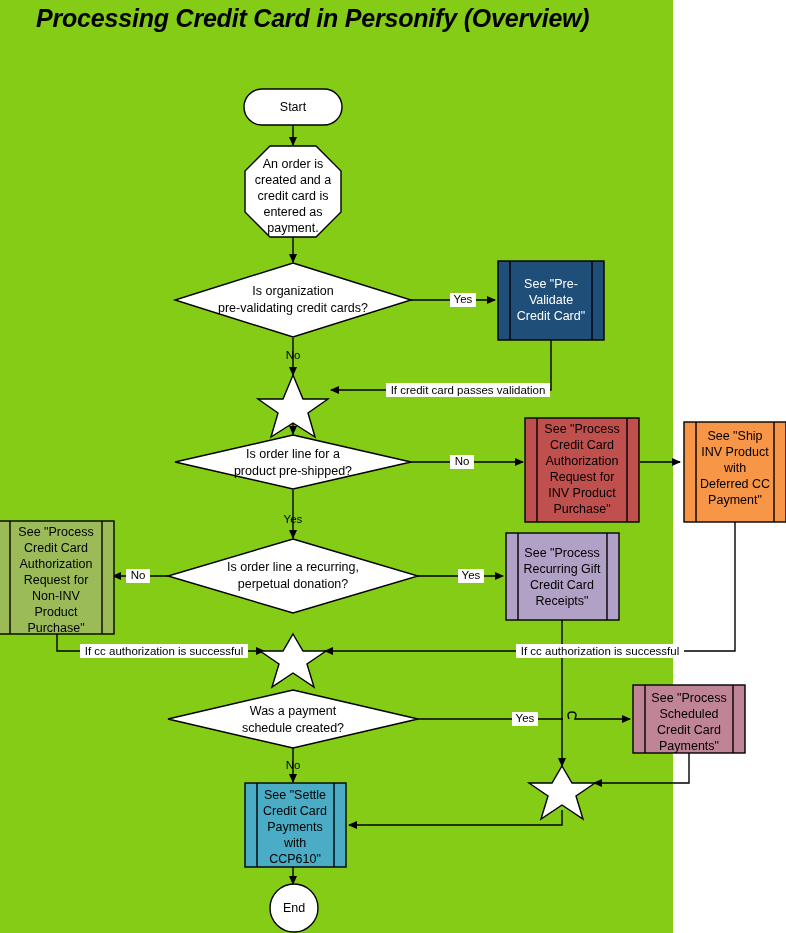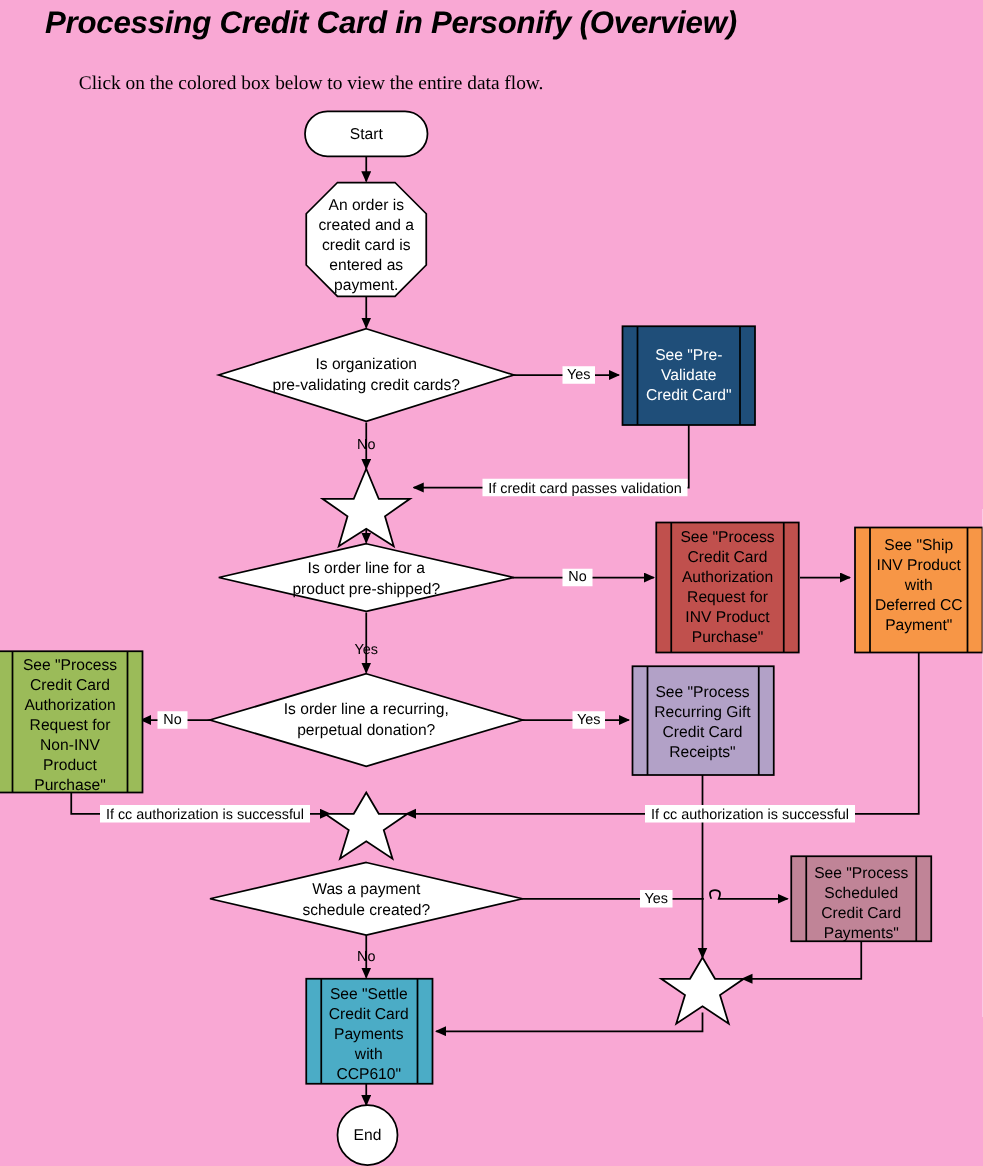--- a/index.html
+++ b/index.html
@@ -8,23 +8,23 @@
     background: #ffffff;
   }
   body {
     width: 786px;
     height: 933px;
     font-family: "Liberation Sans", sans-serif;
     overflow: hidden;
   }
   #page {
     position: relative;
-    width: 786px;
+    width: 673px;
     height: 933px;
-    background: #f9a8d4;
+    background: #84cc16;
   }
   .title {
     position: absolute;
     left: 36px;
     top: 4px;
     font-family: "Liberation Sans", sans-serif;
     font-weight: bold;
     font-style: italic;
     font-size: 25px;
     letter-spacing: -0.2px;
@@ -82,21 +82,20 @@
   }
   .pp-body { stroke: #000000; stroke-width: 1.4; }
   .pp-bar { stroke: #000000; stroke-width: 1.4; fill: none; }
 </style>
 </head>
 <body>
 
 <div id="page">
 
   <div class="title">Processing Credit Card in Personify (Overview)</div>
-  <div class="subtitle" id="sub2">Click on the colored box below to view the entire data flow.</div>
 
   <svg class="flow" viewBox="0 0 786 933">
     <defs>
       <marker id="arrow" markerWidth="9" markerHeight="9" refX="8" refY="4" orient="auto" markerUnits="userSpaceOnUse">
         <path d="M0,0 L9,4 L0,8 z" fill="#000000"></path>
       </marker>
     </defs>
 
     <g>
 

